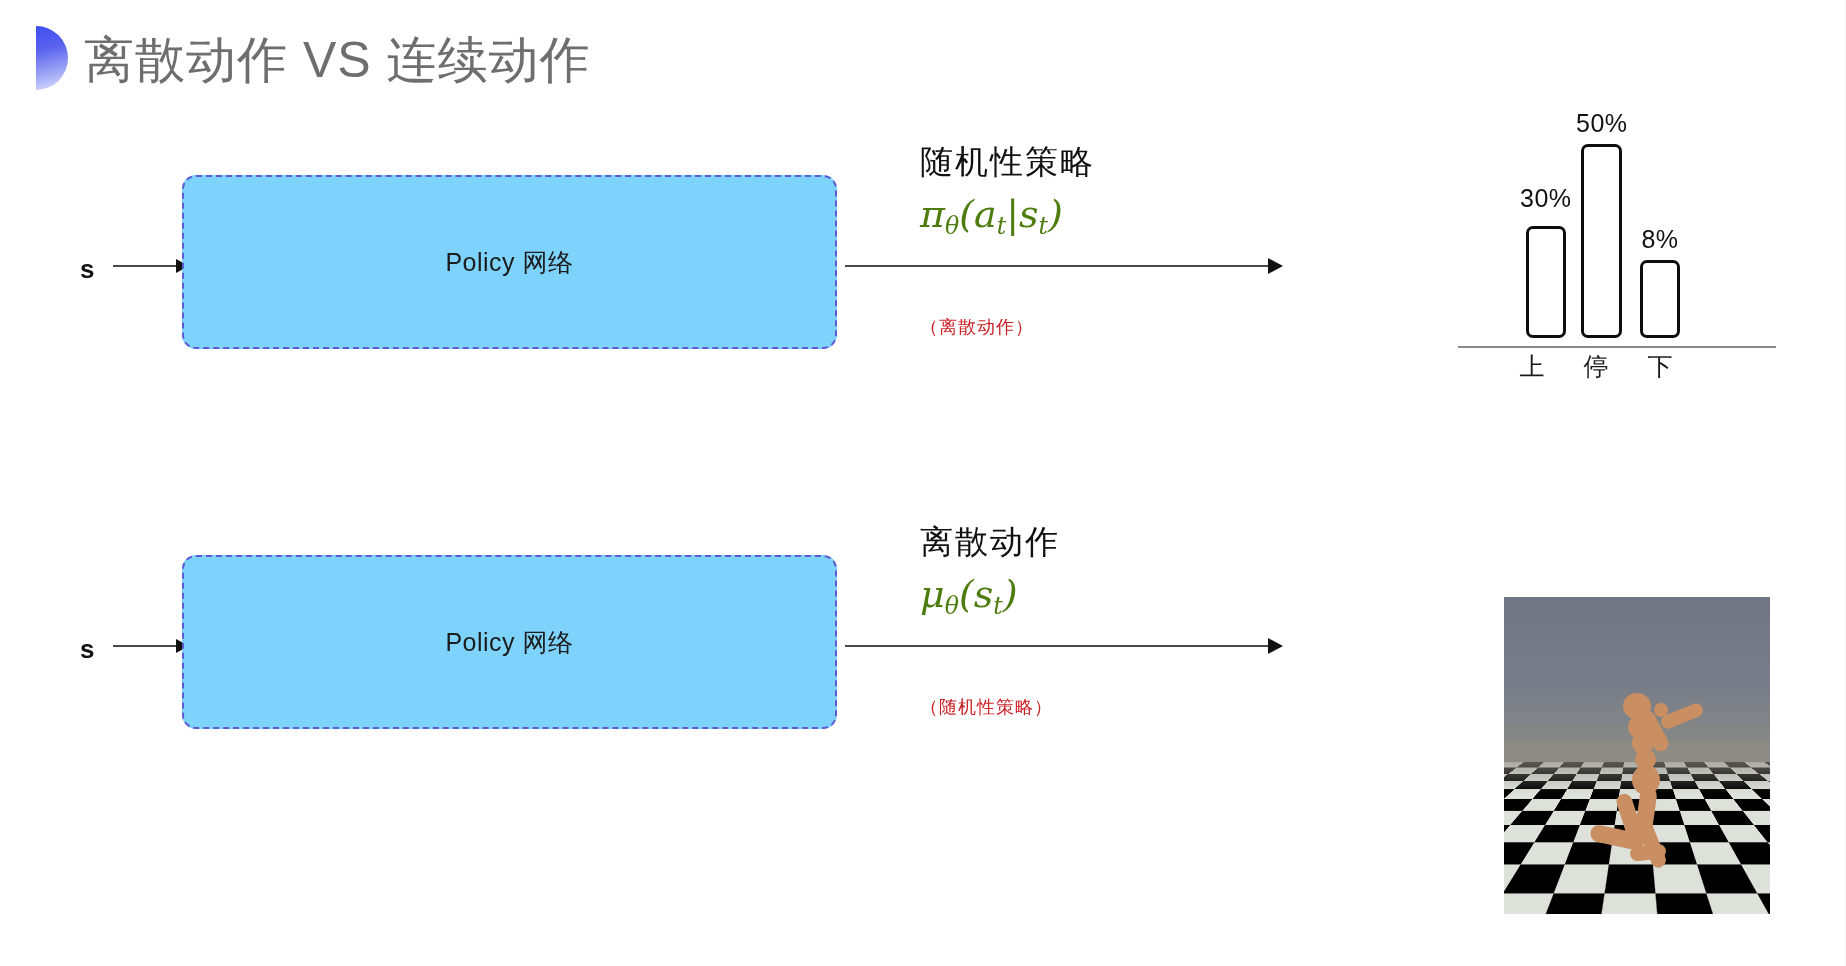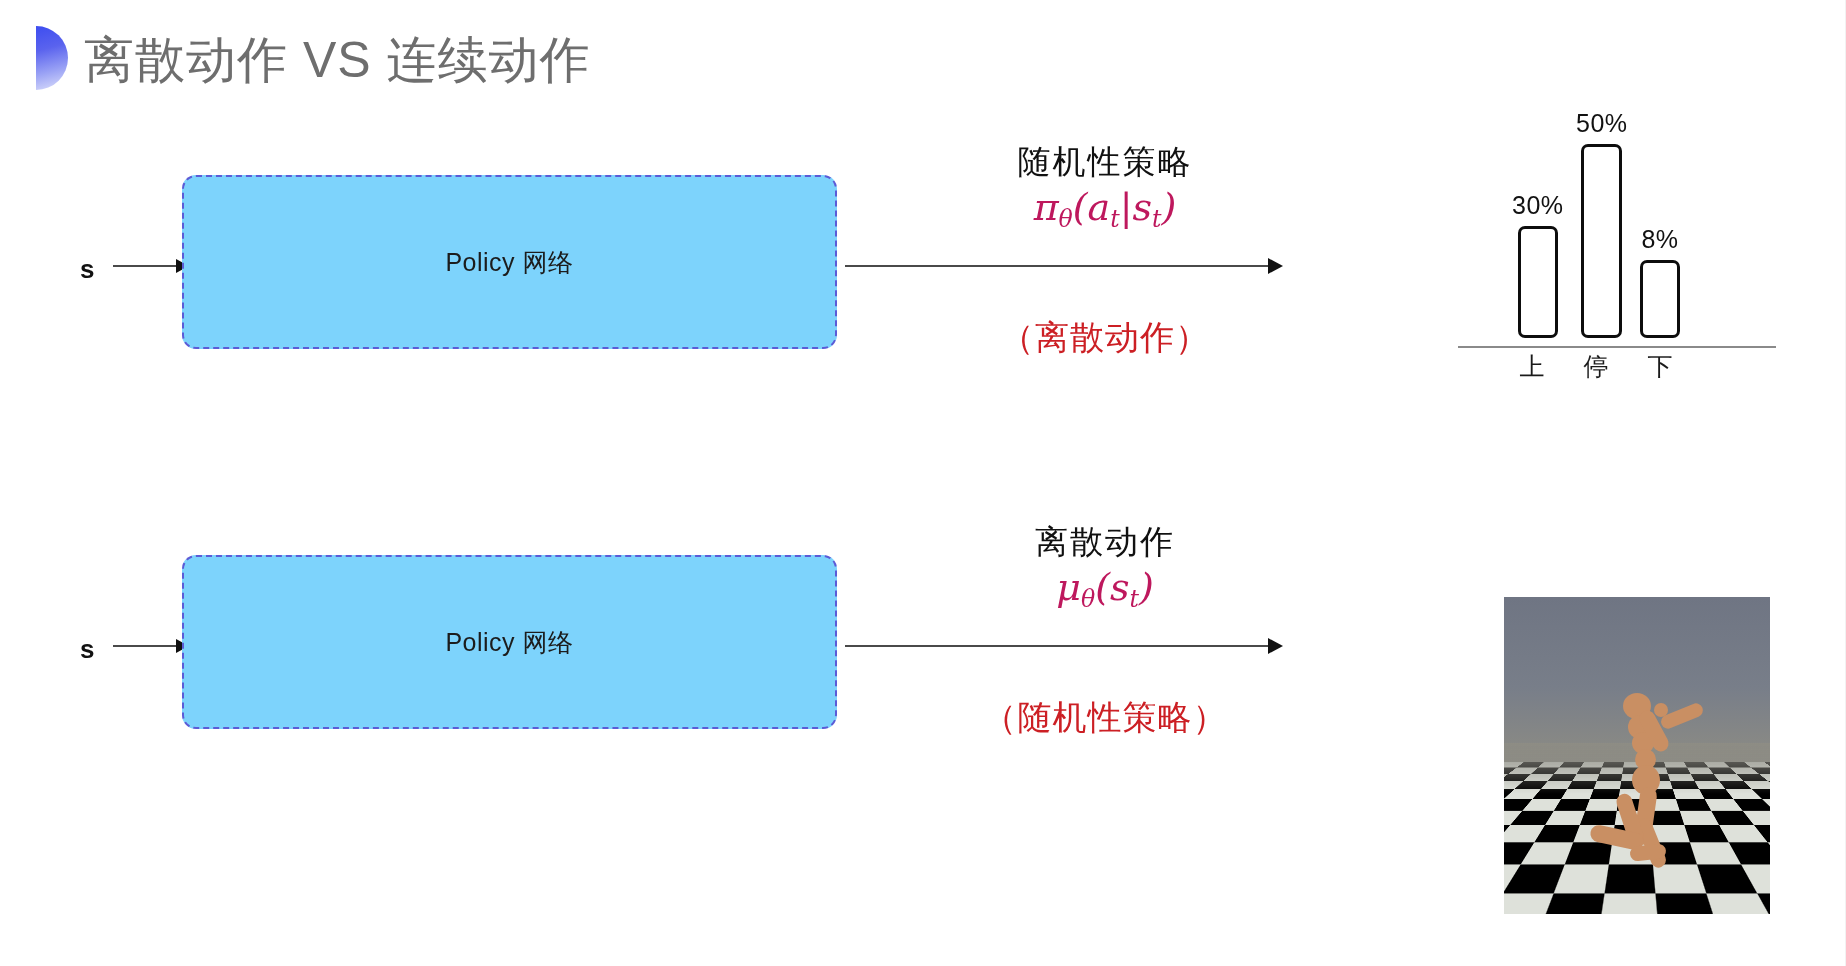--- a/index.html
+++ b/index.html
@@ -84,42 +84,42 @@
     justify-content: center;
   }
   .policy-label {
     font-size: 25px;
     color: #1c1c1c;
     font-family: "Liberation Sans", sans-serif;
     letter-spacing: 0.5px;
   }
 
   
-  .mid-col { position: absolute; text-align: center; }
+  .mid-col { position: absolute; }
   .policy-kind {
     font-size: 33px;
     color: #111;
     white-space: nowrap;
     letter-spacing: 2px;
   }
   .policy-formula {
     font-family: "DejaVu Serif", "Liberation Serif", serif;
     font-style: italic;
     font-size: 38px;
-    color: #be185d;
+    color: #4d7c0f;
     white-space: nowrap;
-    margin-top: 0;
+    margin-top: 7px;
   }
   .policy-formula sub {
     font-size: 0.62em;
     font-style: italic;
     vertical-align: -0.28em;
   }
   .action-kind {
-    font-size: 34px;
+    font-size: 18px;
     color: #cc1f24;
     white-space: nowrap;
     letter-spacing: 1px;
   }
 
   
   .out-arrow {
     position: absolute;
     height: 2px;
     background: #4a4a4a;
@@ -251,21 +251,21 @@
 
   <div class="mid-col" style="left:920px; top:165px; width:370px;">
     <div class="action-kind">（离散动作）</div>
   </div>
 
   <div class="out-arrow" style="left:845px; top:115px; width:435px;"></div>
 
   <div id="bar-chart" style="top:-54px;">
     <div id="axis-line"></div>
 
-    <div class="bar-wrap" style="left:24px;">
+    <div class="bar-wrap" style="left:32px;gap:7px;">
       <span class="bar-value">30%</span>
       <span class="bar-rect" style="width:40px; height:112px;"></span>
     </div>
     <div class="bar-cat" style="left:14px; width:60px;">上</div>
 
     <div class="bar-wrap" style="left:88px;margin-top:16px;">
       <span class="bar-value">50%</span>
       <span class="bar-rect" style="width:41px; height:194px;"></span>
     </div>
     <div class="bar-cat" style="left:78px; width:60px;">停</div>

